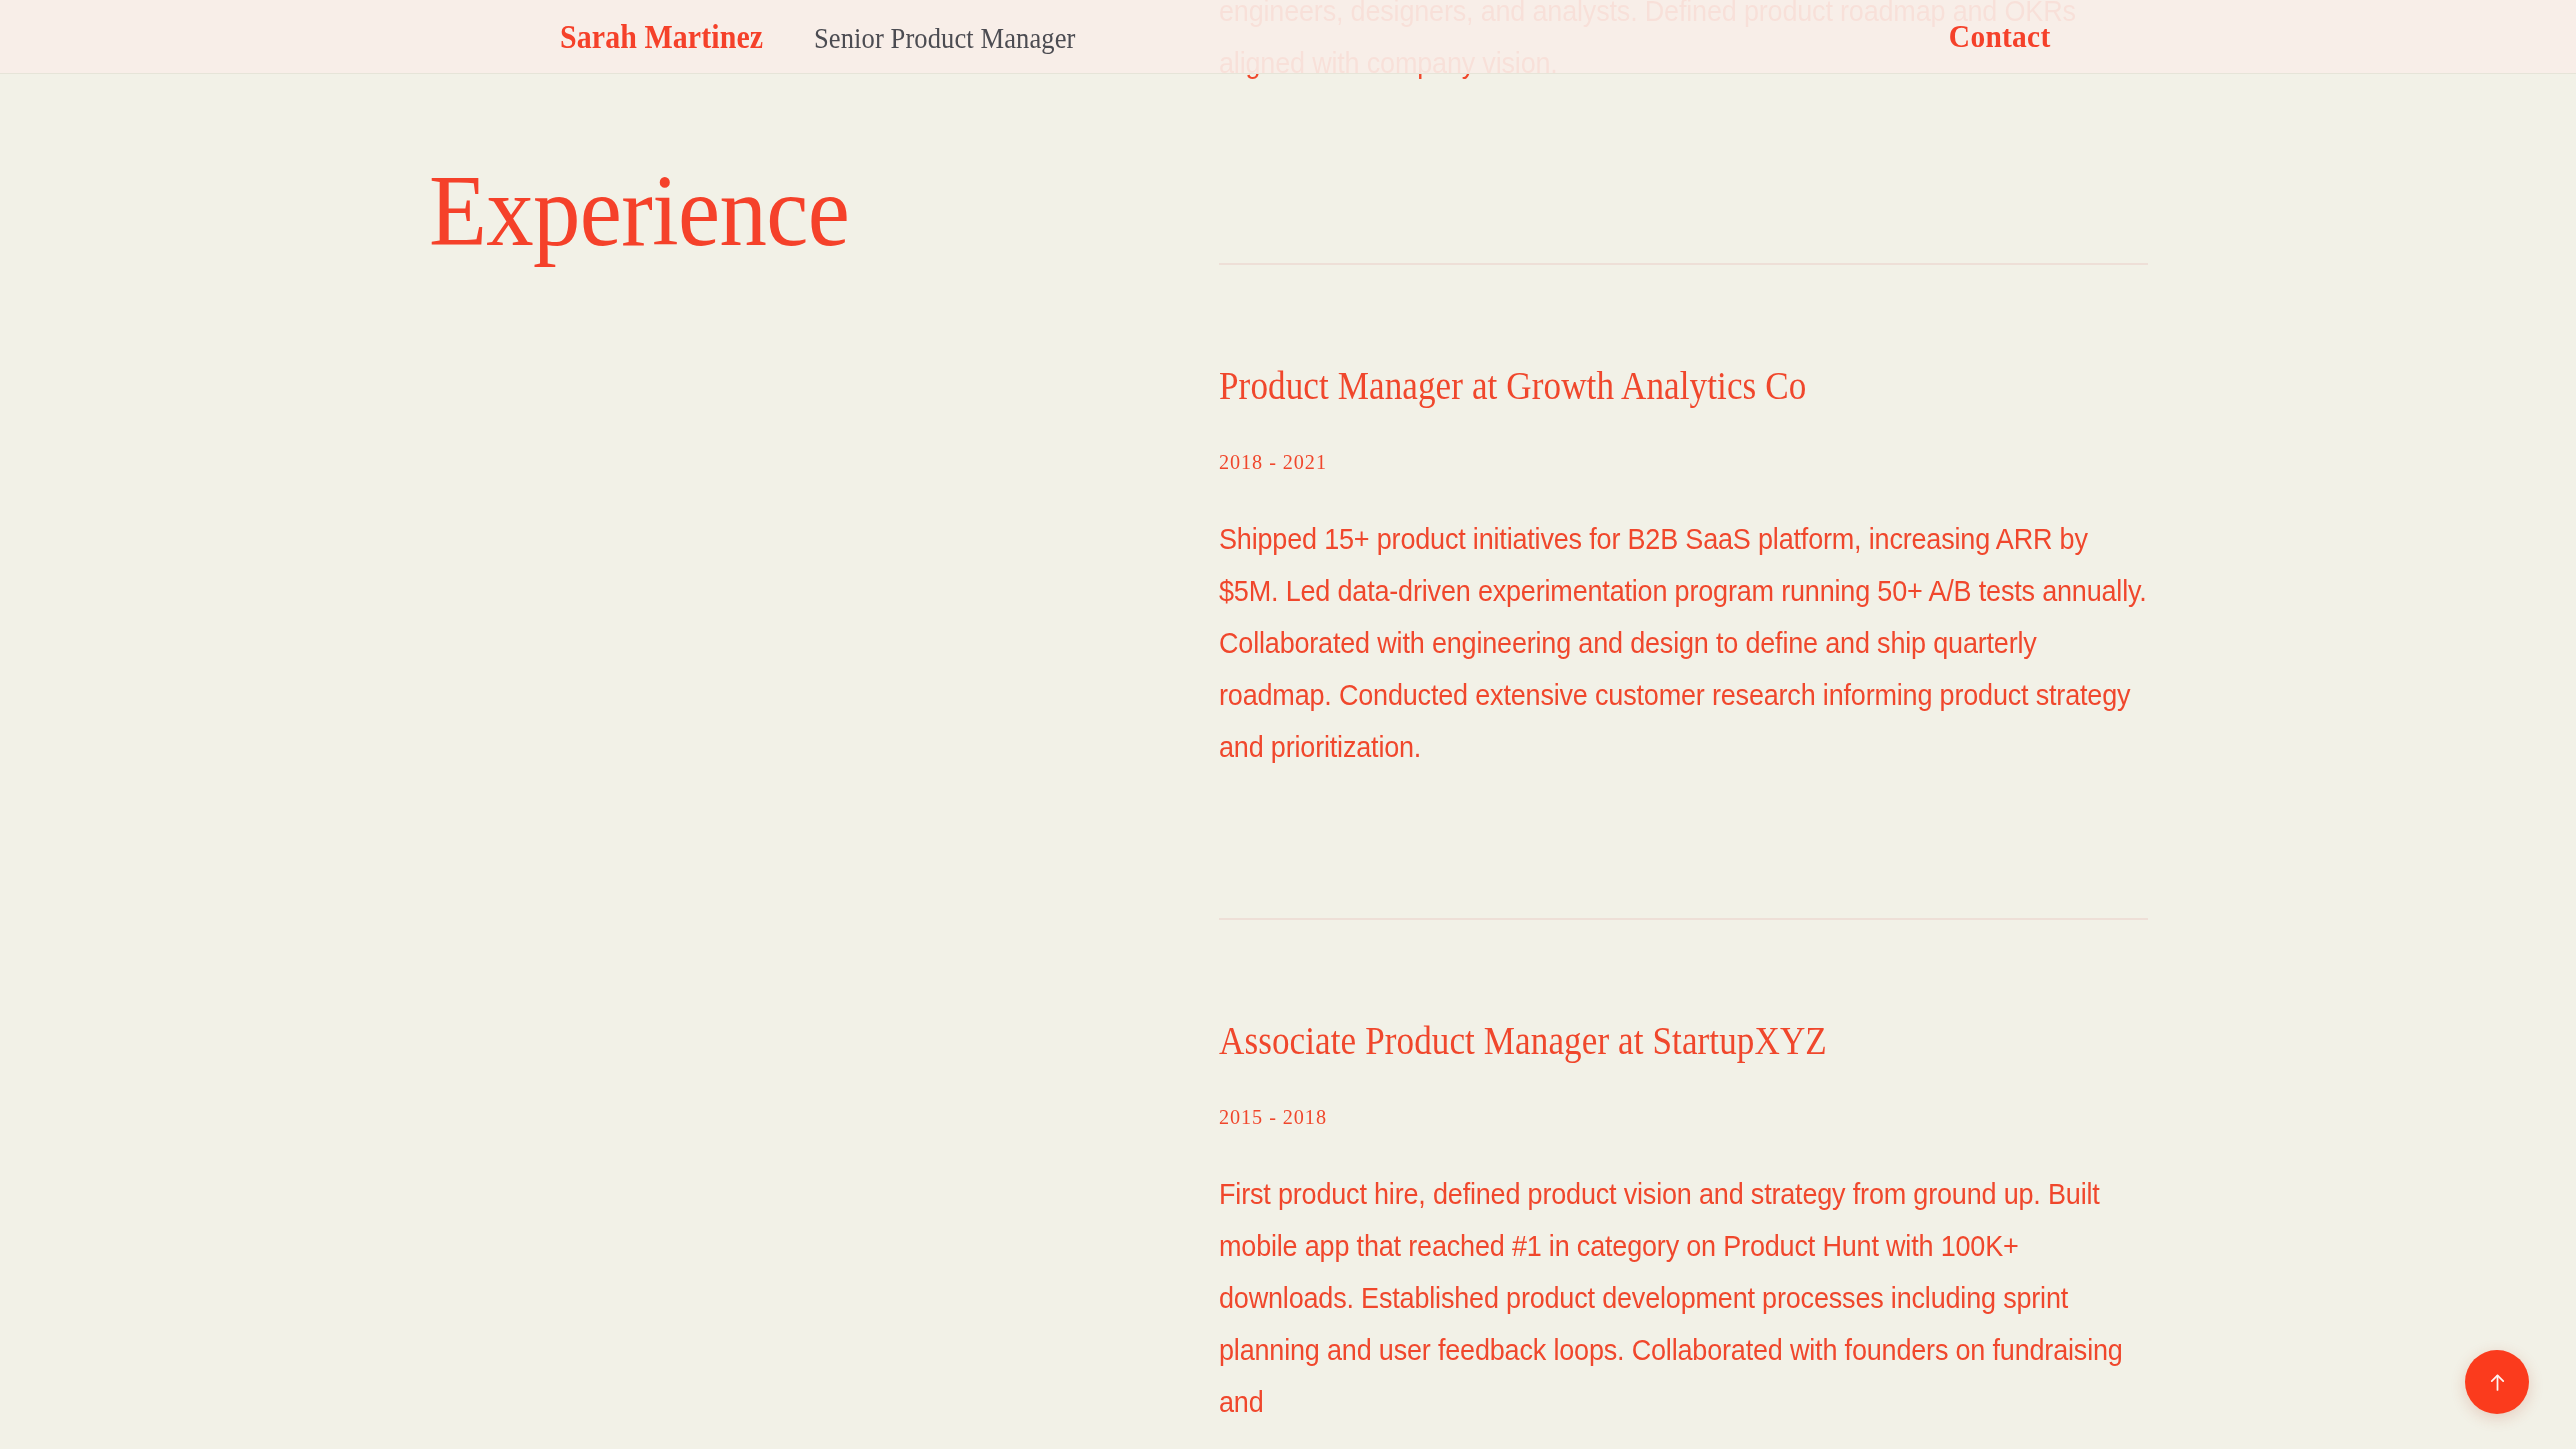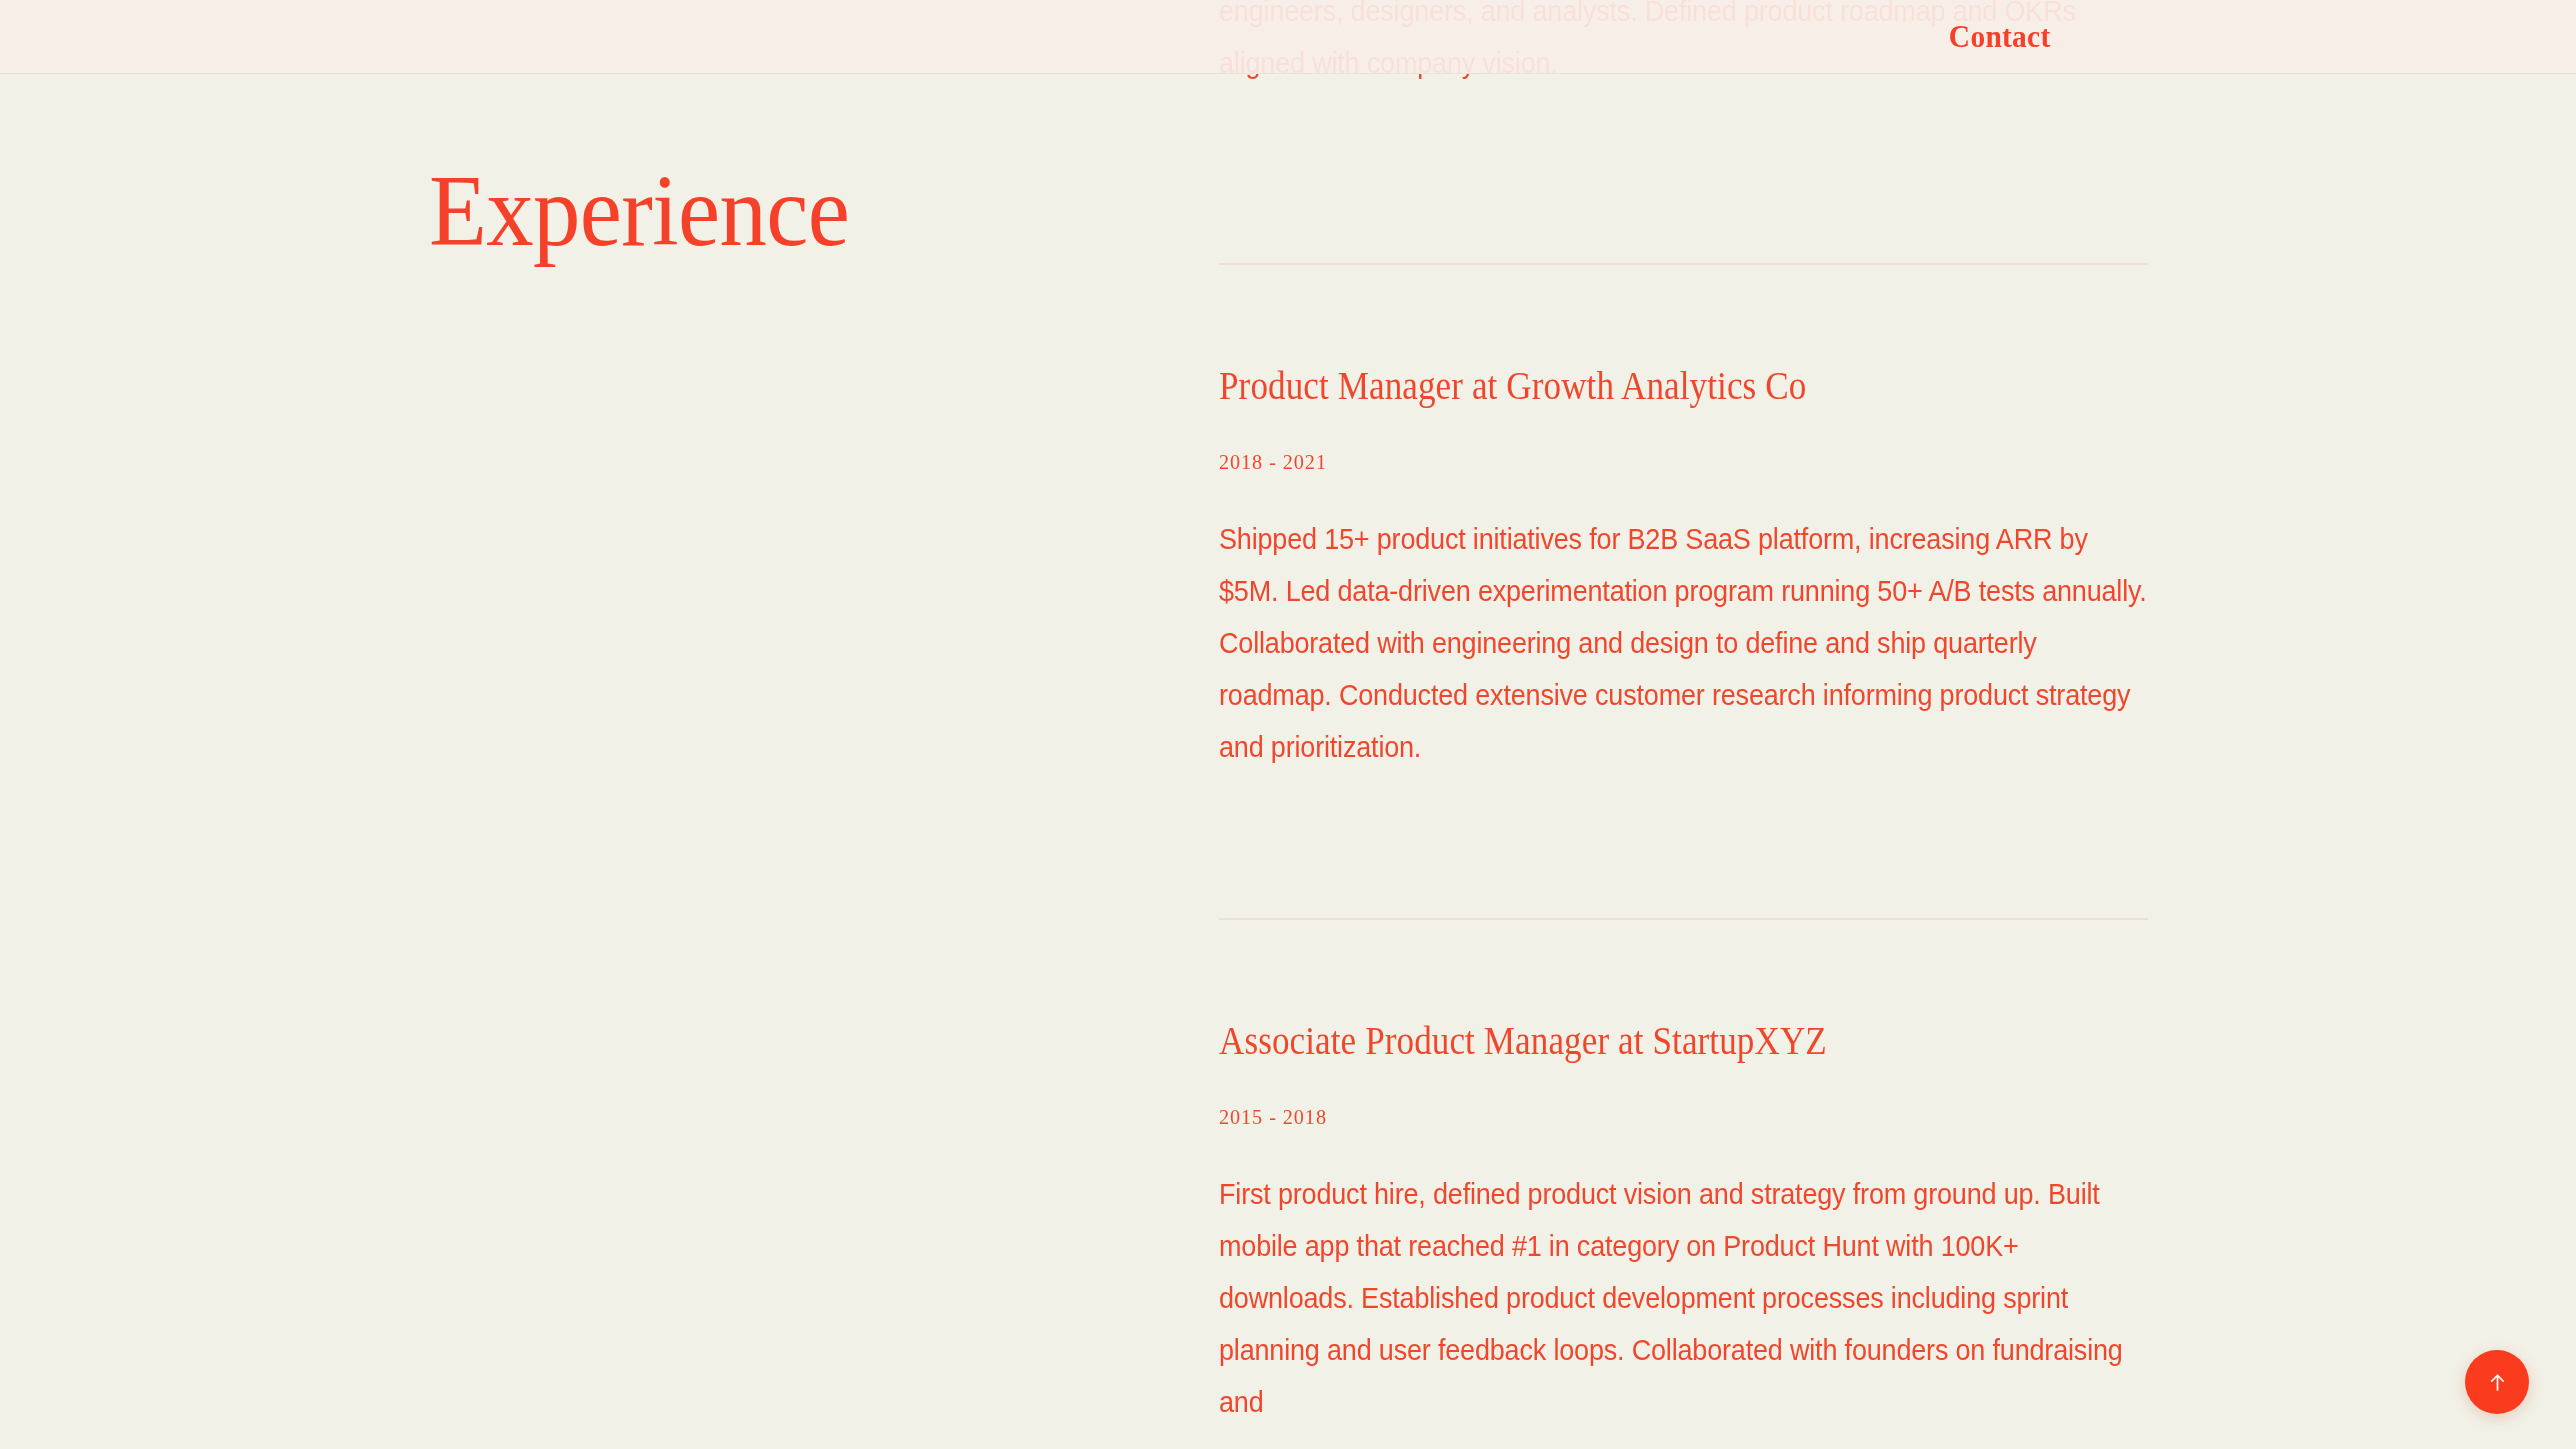--- a/index.html
+++ b/index.html
@@ -204,20 +204,24 @@
       <div class="blk-divider"></div>
       <h2 class="job-title blk-title">Associate Product Manager at StartupXYZ</h2>
       <div class="job-dates blk-dates">2015 - 2018</div>
       <p class="job-desc blk-desc">First product hire, defined product vision and strategy from ground up. Built mobile app that reached #1 in category on Product Hunt with 100K+ downloads. Established product development processes including sprint planning and user feedback loops. Collaborated with founders on fundraising and</p>
     </div>
 
   </div>
 </div>
 
 <header class="site-header">
+  <div class="brand">
+    <span class="brand-name">Sarah Martinez</span>
+    <span class="brand-role">Senior Product Manager</span>
+  </div>
   <a class="nav-contact">Contact</a>
 </header>
 
 <button class="scroll-top" aria-label="Back to top">
   <span>
     <svg width="27" height="27" viewBox="0 0 40 40" fill="none">
       <path d="M20 31 L20 10" stroke="#FDF6F2" stroke-width="2.6" stroke-linecap="round"></path>
       <path d="M11.5 18 L20 9.4 L28.5 18" stroke="#FDF6F2" stroke-width="2.6" stroke-linecap="round" stroke-linejoin="round" fill="none"></path>
     </svg>
   </span>

